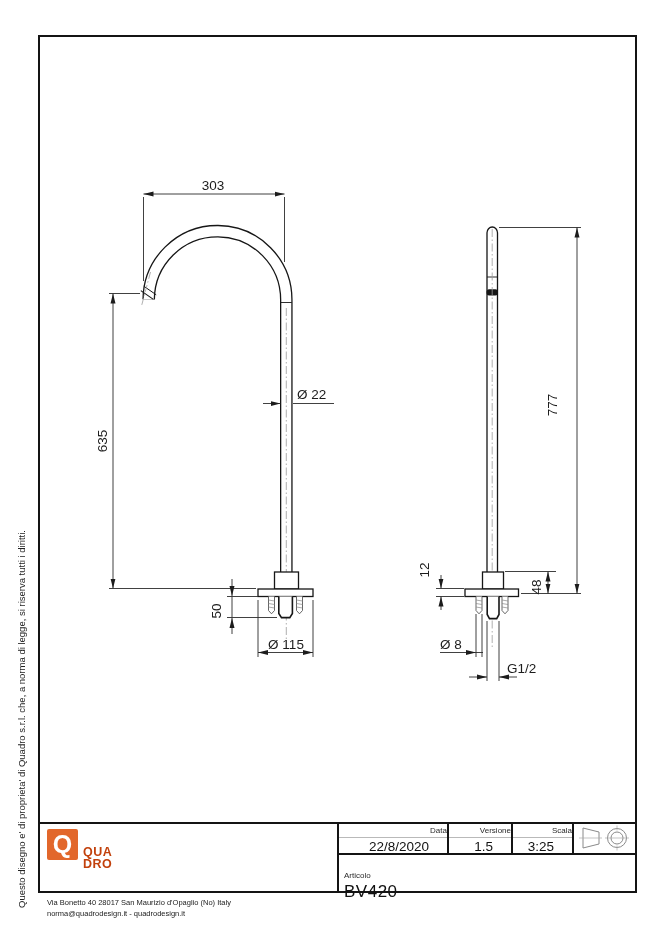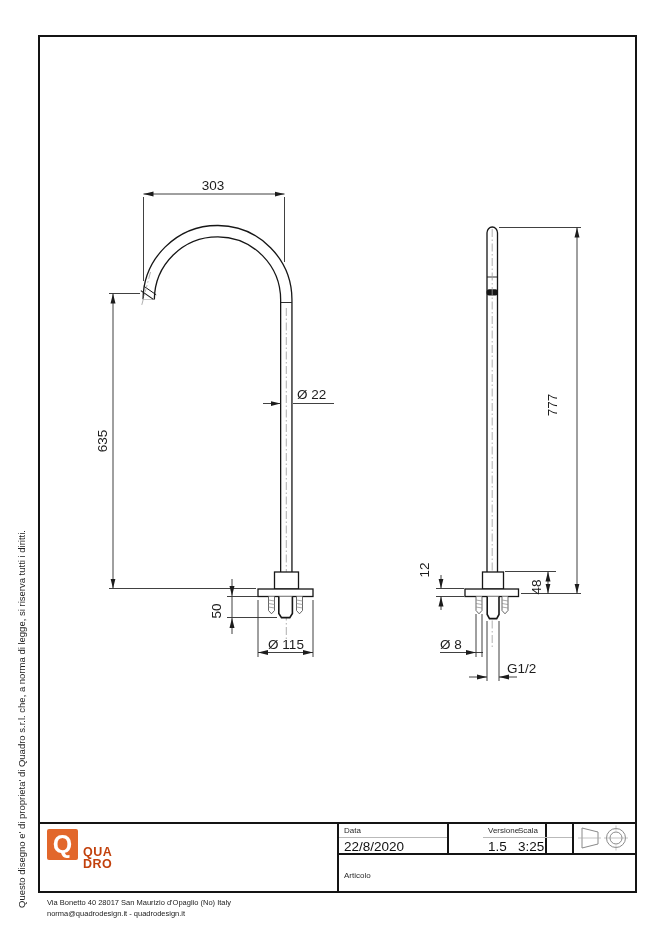--- a/index.html
+++ b/index.html
@@ -7,22 +7,22 @@
         font-family:"Liberation Sans", sans-serif;color:#1c1c1c;border-radius:20px;}
   .frame{position:absolute;left:38px;top:35px;width:599px;height:858px;
          border:2px solid #141414;box-sizing:border-box;}
   .side-note{position:absolute;left:16px;top:908px;width:456px;font-size:9.5px;color:#222;
              transform:rotate(-90deg);transform-origin:0 0;white-space:nowrap;}
   svg.draw{position:absolute;left:0;top:0;}
   
   .tblock{position:absolute;left:337px;top:822px;width:300px;height:71px;
           border:2px solid #141414;box-sizing:border-box;background:#fff;}
   .trow1{position:absolute;left:0;top:0;width:100%;height:31px;border-bottom:2px solid #141414;box-sizing:border-box;}
-  .tcell{position:absolute;top:0;height:100%;border-right:2px solid #141414;box-sizing:border-box;}
-  .tc1{left:0;width:110px;} .tc2{left:110px;width:64px;margin-left:34px;} .tc3{left:174px;width:61px;}
+  .tcell{position:absolute;top:0;height:100%;border-right:2px solid #141414;box-sizing:border-box;text-align:right;}
+  .tc1{left:0;width:110px;} .tc2{left:110px;width:64px;} .tc3{left:174px;width:61px;}
   .tc4{left:238px;width:58px;border-right:none;}
   .tlabel{display:block;font-size:8px;color:#2a2a2a;padding:2px 0 1px 5px;
           border-bottom:1px solid #b9b9b9;line-height:10px;}
   .tvalue{display:block;font-size:13.5px;color:#111;padding:1px 18px 0 5px;line-height:15px;}
   .trow2{position:absolute;left:0;top:31px;width:100%;}
   .tlabel2{display:block;font-size:8px;color:#2a2a2a;padding:16px 0 0 5px;line-height:10px;}
   .tvalue2{display:block;font-size:17px;color:#111;padding:1px 0 0 5px;letter-spacing:.5px;}
   
   .lbox{position:absolute;left:38px;top:822px;width:301px;height:71px;
         border:2px solid #141414;box-sizing:border-box;background:#fff;}
@@ -189,16 +189,17 @@
             <circle cx="39" cy="14" r="6"></circle>
             <line x1="27" y1="14" x2="51" y2="14" stroke="#aaa" stroke-width="0.7"></line>
             <line x1="39" y1="1.5" x2="39" y2="6.5" stroke="#aaa" stroke-width="0.7"></line>
             <line x1="39" y1="21.5" x2="39" y2="26.5" stroke="#aaa" stroke-width="0.7"></line>
           </g>
         </svg>
       </div>
     </div>
     <div class="trow2">
       <span class="tlabel2">Articolo</span>
+      <span class="tvalue2">BV420</span>
     </div>
   </div>
 
 </div>
 
 </body></html>

